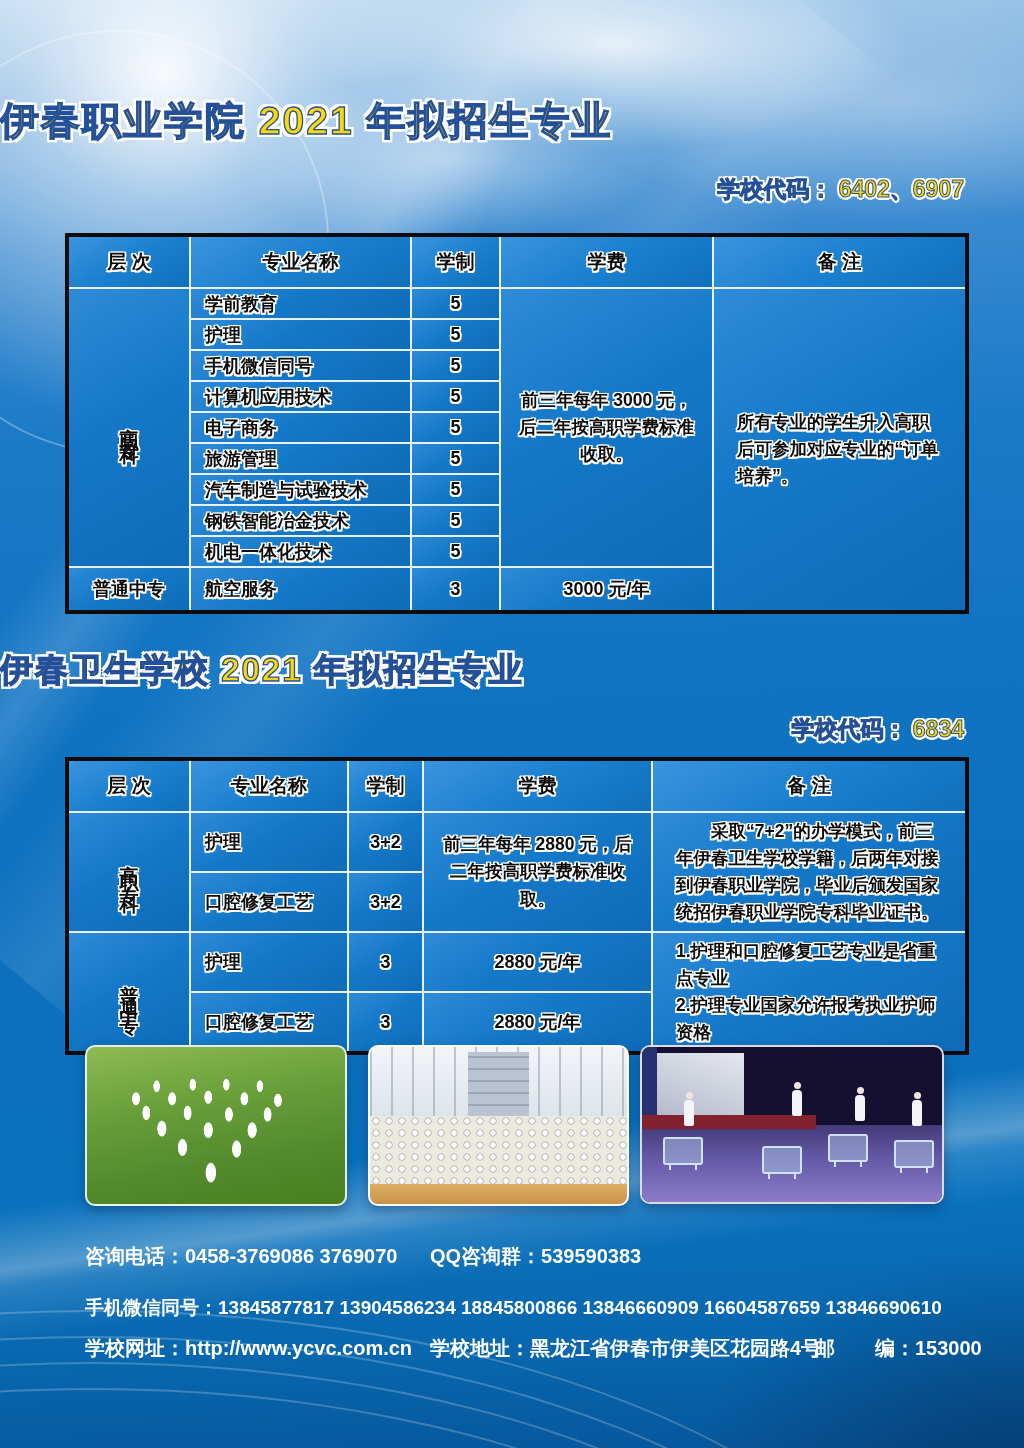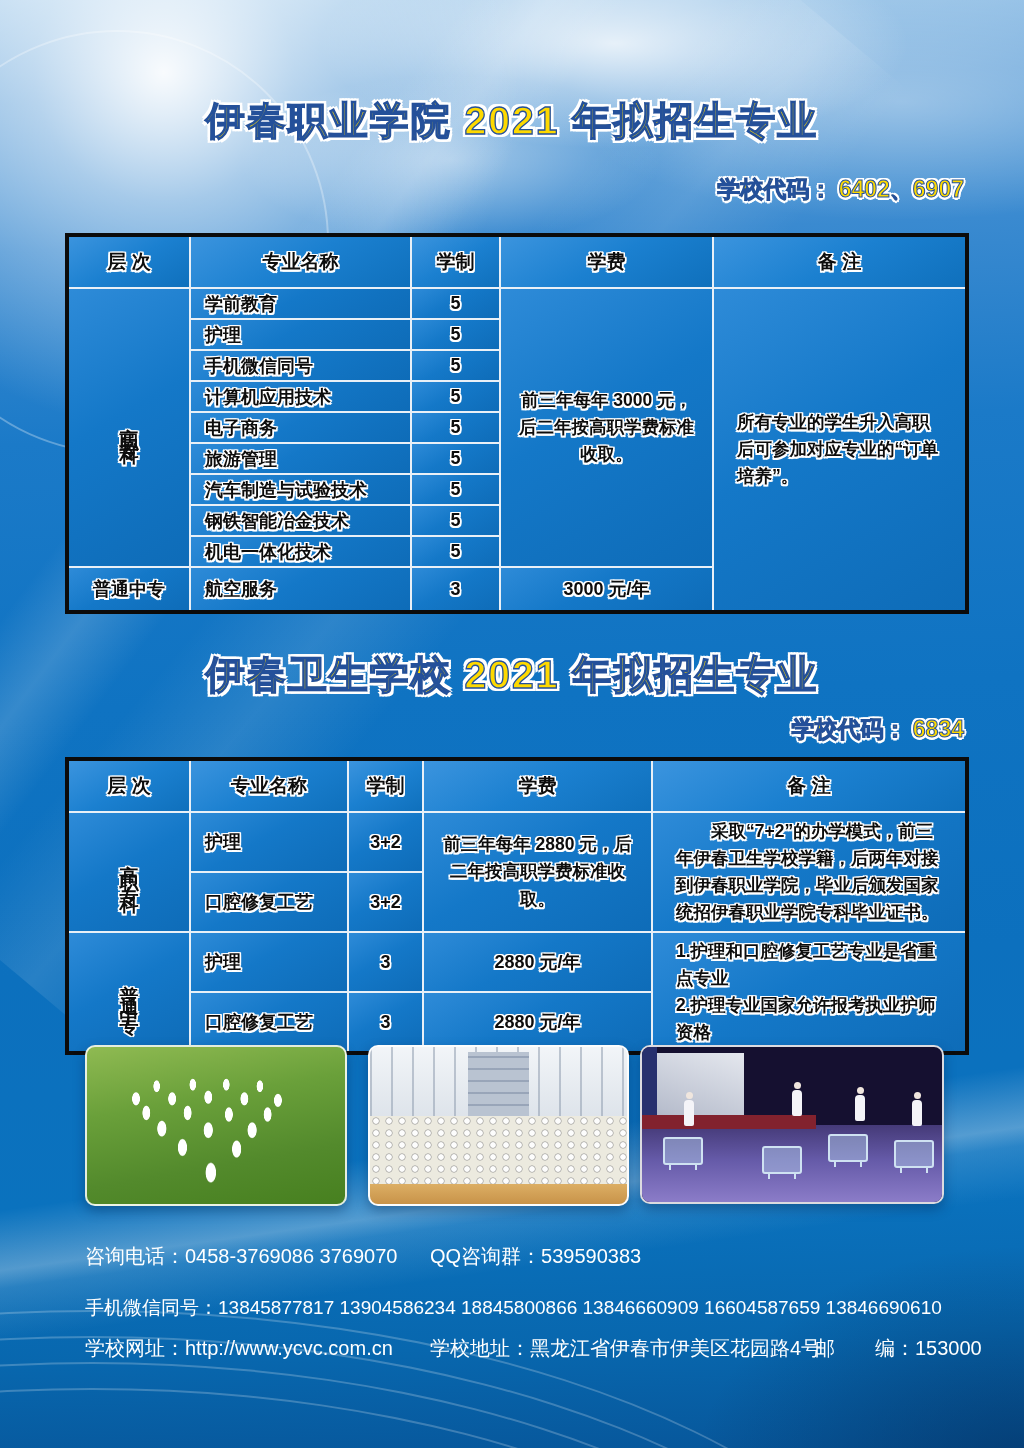--- a/index.html
+++ b/index.html
@@ -13,25 +13,25 @@
       radial-gradient(ellipse 600px 420px at 100% 102%, rgba(3,40,84,.55), rgba(3,40,84,0) 55%),
       linear-gradient(178deg,#a9ceec 0%,#6fa9dc 7%,#3a8ad0 17%,#1b7ac8 30%,#0f73c2 48%,#0c70be 66%,#0a72be 82%,#0867ae 92%,#07569a 100%);
   }
   .ring{position:absolute;border:2px solid rgba(255,255,255,.30);border-radius:50%;}
   .beam{position:absolute;background:linear-gradient(90deg,transparent,rgba(255,255,255,.16),transparent);}
   .wave{position:absolute;border:2px solid rgba(255,255,255,.22);border-radius:50%;}
   .streak{position:absolute;left:-120px;top:1128px;width:1420px;height:130px;
     background:linear-gradient(to bottom,rgba(255,255,255,0),rgba(255,255,255,.30) 46%,rgba(210,232,248,.16) 60%,rgba(255,255,255,0));
     transform:rotate(-8deg);}
   
-  .ttl{position:absolute;left:0;width:1024px;text-align:center;font-weight:900;letter-spacing:2px;
+  .ttl{position:absolute;left:0;width:1024px;text-align:left;font-weight:900;letter-spacing:2px;
     color:#fed900;-webkit-text-stroke:1.3px #24509a;
     text-shadow:-3px -3px 0 #fff,3px -3px 0 #fff,-3px 3px 0 #fff,3px 3px 0 #fff,-3px 0 0 #fff,3px 0 0 #fff,0 -3px 0 #fff,0 3px 0 #fff;}
   .t1{top:94px;font-size:39px;}
-  .t2{top:648px;font-size:39px;}
+  .t2{top:648px;font-size:33px;}
   .code{position:absolute;right:60px;text-align:right;font-weight:900;font-size:23px;
     color:#fed900;-webkit-text-stroke:1px #24509a;
     text-shadow:-2px -2px 0 #fff,2px -2px 0 #fff,-2px 2px 0 #fff,2px 2px 0 #fff,-2.5px 0 0 #fff,2.5px 0 0 #fff,0 -2.5px 0 #fff,0 2.5px 0 #fff;}
   .c1{top:174px;} .c2{top:714px;}
   
   table{border-collapse:collapse;table-layout:fixed;position:absolute;left:65px;width:900px;border:4px solid #0b0b0b;}
   .tb1{top:233px;} .tb2{top:757px;}
   th,td{border:2.5px solid #e9f0f7;overflow:hidden;
     background-image:linear-gradient(150deg,#2e8bd8 0%,#1478c8 45%,#0e6cb8 100%);}
   th{height:48px;font-size:19px;background-image:linear-gradient(150deg,#3b94de 0%,#1b80d0 50%,#0f70bc 100%);}
@@ -87,21 +87,21 @@
   .p3-banner{position:absolute;left:0;top:0;width:5%;height:70%;background:#27306e;}
   .p3-floor{position:absolute;left:0;bottom:0;width:100%;height:50%;
     background:linear-gradient(180deg,#453a78 0%,#655aa8 45%,#8b7cc8 100%);}
   .p3-carpet{position:absolute;left:0;top:44%;width:58%;height:9%;background:#82222e;}
   .fig{position:absolute;width:10px;height:26px;background:#f4f4f8;border-radius:4px 4px 2px 2px;}
   .fig::before{content:"";position:absolute;top:-8px;left:1.5px;width:7px;height:7px;border-radius:50%;background:#f0e6de;}
   .cart{position:absolute;width:36px;height:24px;border:2px solid #cfe2f2;background:rgba(185,212,240,.45);border-radius:3px;}
   .cart::after{content:"";position:absolute;left:4px;right:4px;bottom:-7px;height:5px;
     border-left:2px solid #cfe2f2;border-right:2px solid #cfe2f2;}
   
-  .f-row{position:absolute;left:85px;width:895px;height:28px;color:#ffffff;font-weight:normal;font-size:20px;}
+  .f-row{position:absolute;left:85px;width:895px;height:28px;color:#ffffff;font-weight:bold;font-size:20px;}
   .f-row span{position:absolute;top:0;white-space:nowrap;}
   .fr1{top:1243px;} .fr2{top:1295px;font-size:19px;} .fr3{top:1335px;}
   .seg0{left:0;} .seg345{left:345px;} .seg730{left:730px;}
 </style>
 </head>
 <body>
 
 <div class="page">
 
   <div class="ring" style="left:-95px;top:30px;width:420px;height:420px;"></div>

